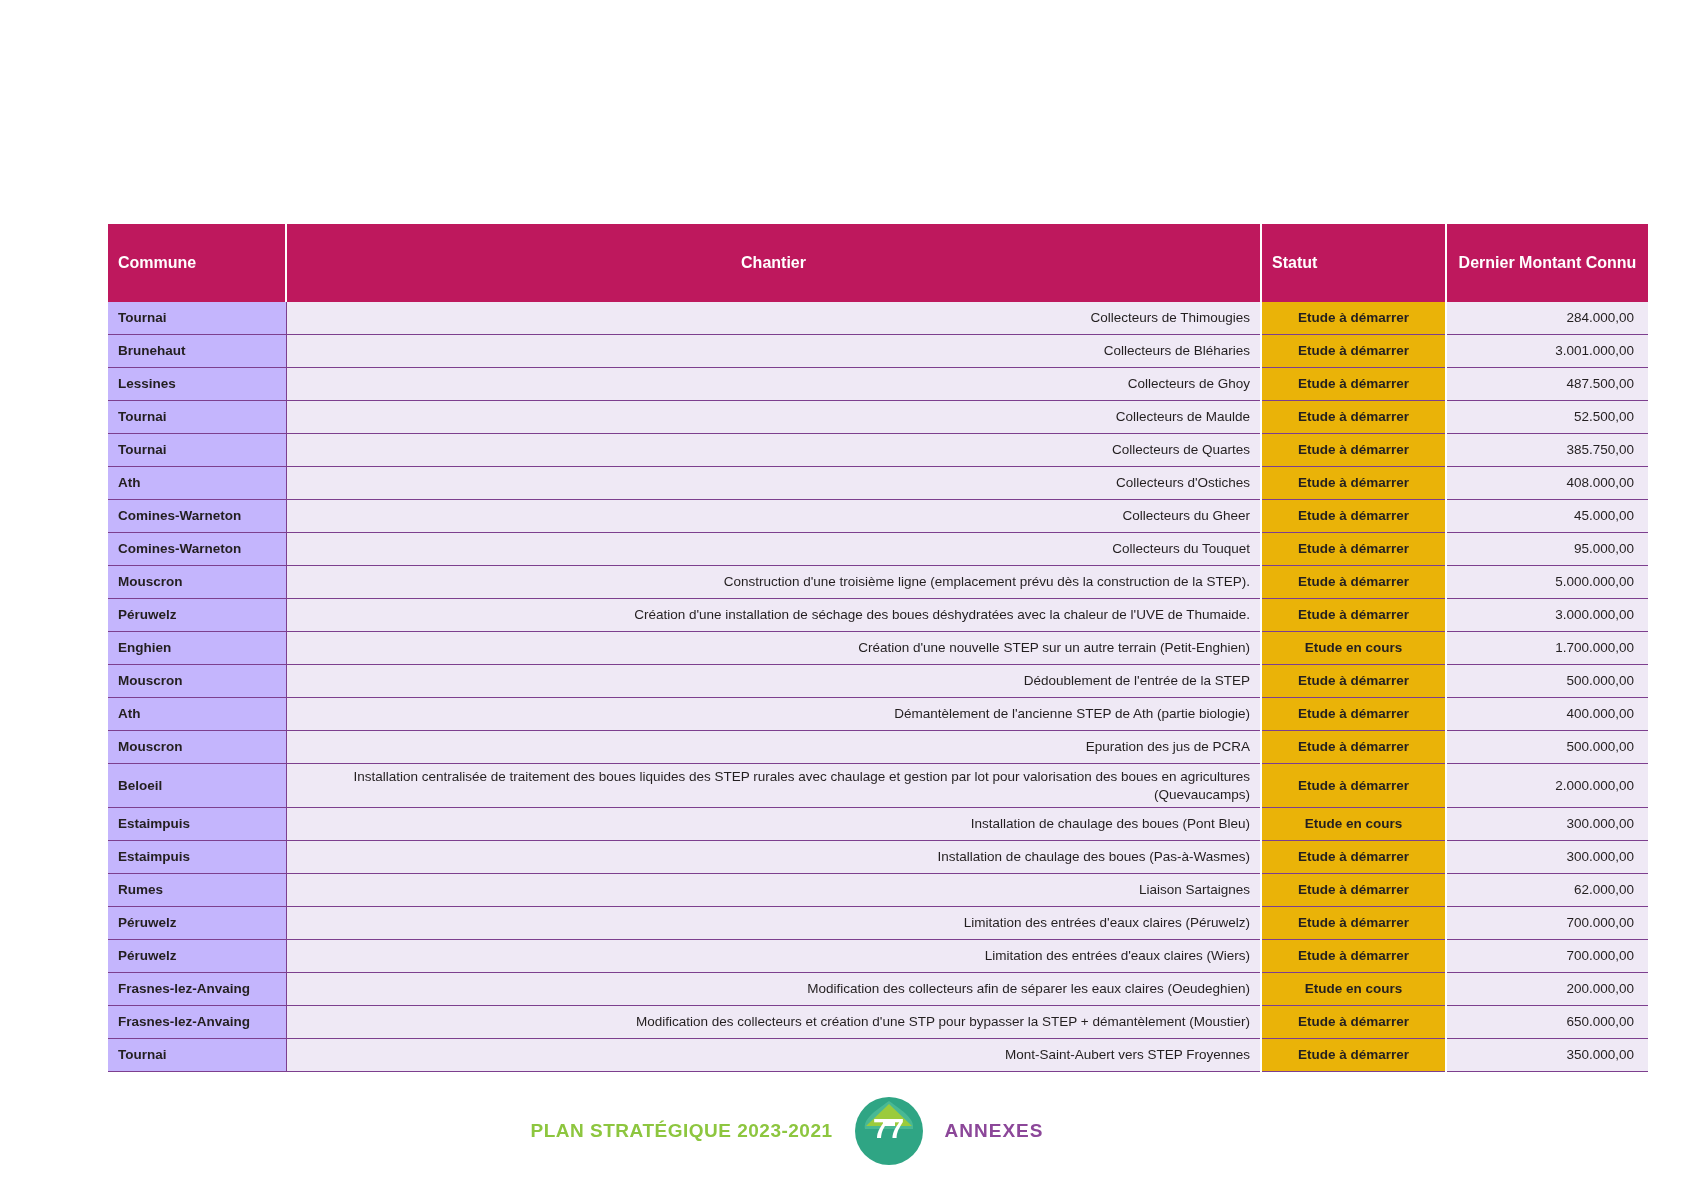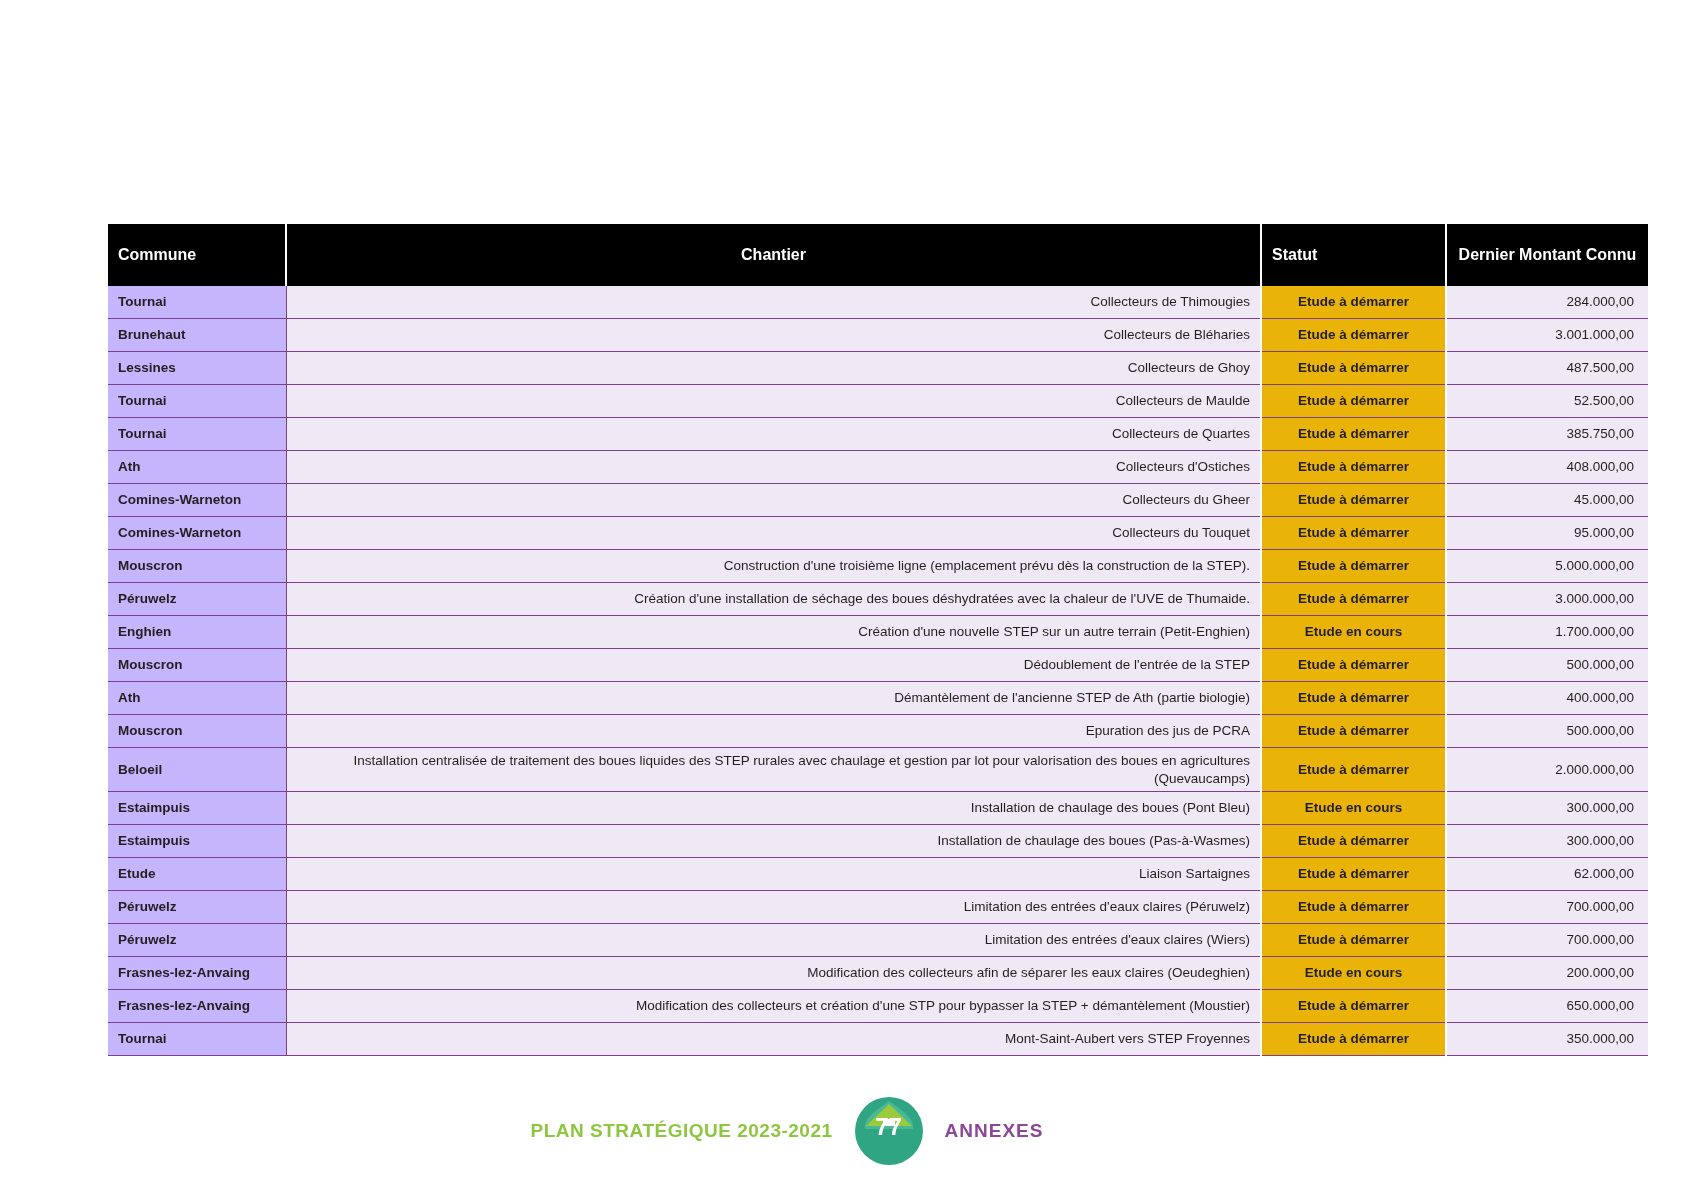--- a/index.html
+++ b/index.html
@@ -5,22 +5,22 @@
   html,body { margin:0; padding:0; background:#ffffff; }
   .page {
     position:relative; width:1684px; height:1191px; background:#ffffff;
     font-family:"Liberation Sans", sans-serif; color:#231f20; overflow:hidden;
   }
   table.main-table {
     position:absolute; left:108px; top:224px; width:1454px;
     border-collapse:collapse; table-layout:fixed;
   }
   thead th {
-    background:#000000; color:#ffffff; font-weight:bold; font-size:16px;
-    padding:12px 10px; height:38px; vertical-align:middle; line-height:1.25;margin-left:11px;
+    background:#be185d; color:#ffffff; font-weight:bold; font-size:16px;
+    padding:20px 10px; height:38px; vertical-align:middle; line-height:1.25;margin-left:11px;
   }
   th.col-commune { width:157px; text-align:left; border-right:2px solid #ffffff; }
   th.col-chantier { width:953px; text-align:center; border-right:2px solid #ffffff; }
   th.col-statut { width:163px; text-align:left; border-right:2px solid #ffffff; }
   th.col-montant { width:181px; text-align:center; }
   tbody td {
     font-size:13.5px; height:24px; padding:4px 9px; vertical-align:middle;
     border-bottom:1.5px solid #7d3f8e; line-height:1.3;
   }
   td.cell-commune {
@@ -37,21 +37,21 @@
   .footer {
     position:absolute; left:0; top:1093px; width:100%; height:76px;
     display:flex; align-items:center; justify-content:center; gap:20px;
     transform:translateX(-55px);
   }
   .plan-title { color:#8dc63f; font-size:19px; font-weight:bold; letter-spacing:0.5px; }
   .page-badge { position:relative; width:72px; height:72px; flex:0 0 auto; }
   .page-badge svg { position:absolute; left:0; top:0; }
   .page-badge .page-num {
     position:absolute; left:0; top:18px; width:100%; text-align:center;
-    color:#ffffff; font-size:24px; font-weight:bold;
+    color:#ffffff; font-size:28px; font-weight:bold;
   }
   .annexes-label { color:#8c4799; font-size:19px; font-weight:bold; letter-spacing:1px; }
 </style>
 </head>
 <body>
 
 <div class="page">
 
   <table class="main-table">
     <thead>
@@ -159,21 +159,21 @@
           <td class="cell-statut">Etude en cours</td>
           <td class="cell-montant">300.000,00</td>
         </tr>
         <tr>
           <td class="cell-commune">Estaimpuis</td>
           <td class="cell-chantier">Installation de chaulage des boues (Pas-à-Wasmes)</td>
           <td class="cell-statut">Etude à démarrer</td>
           <td class="cell-montant">300.000,00</td>
         </tr>
         <tr>
-          <td class="cell-commune">Etude</td>
+          <td class="cell-commune">Rumes</td>
           <td class="cell-chantier">Liaison Sartaignes</td>
           <td class="cell-statut">Etude à démarrer</td>
           <td class="cell-montant">62.000,00</td>
         </tr>
         <tr>
           <td class="cell-commune">Péruwelz</td>
           <td class="cell-chantier">Limitation des entrées d'eaux claires (Péruwelz)</td>
           <td class="cell-statut">Etude à démarrer</td>
           <td class="cell-montant">700.000,00</td>
         </tr>

